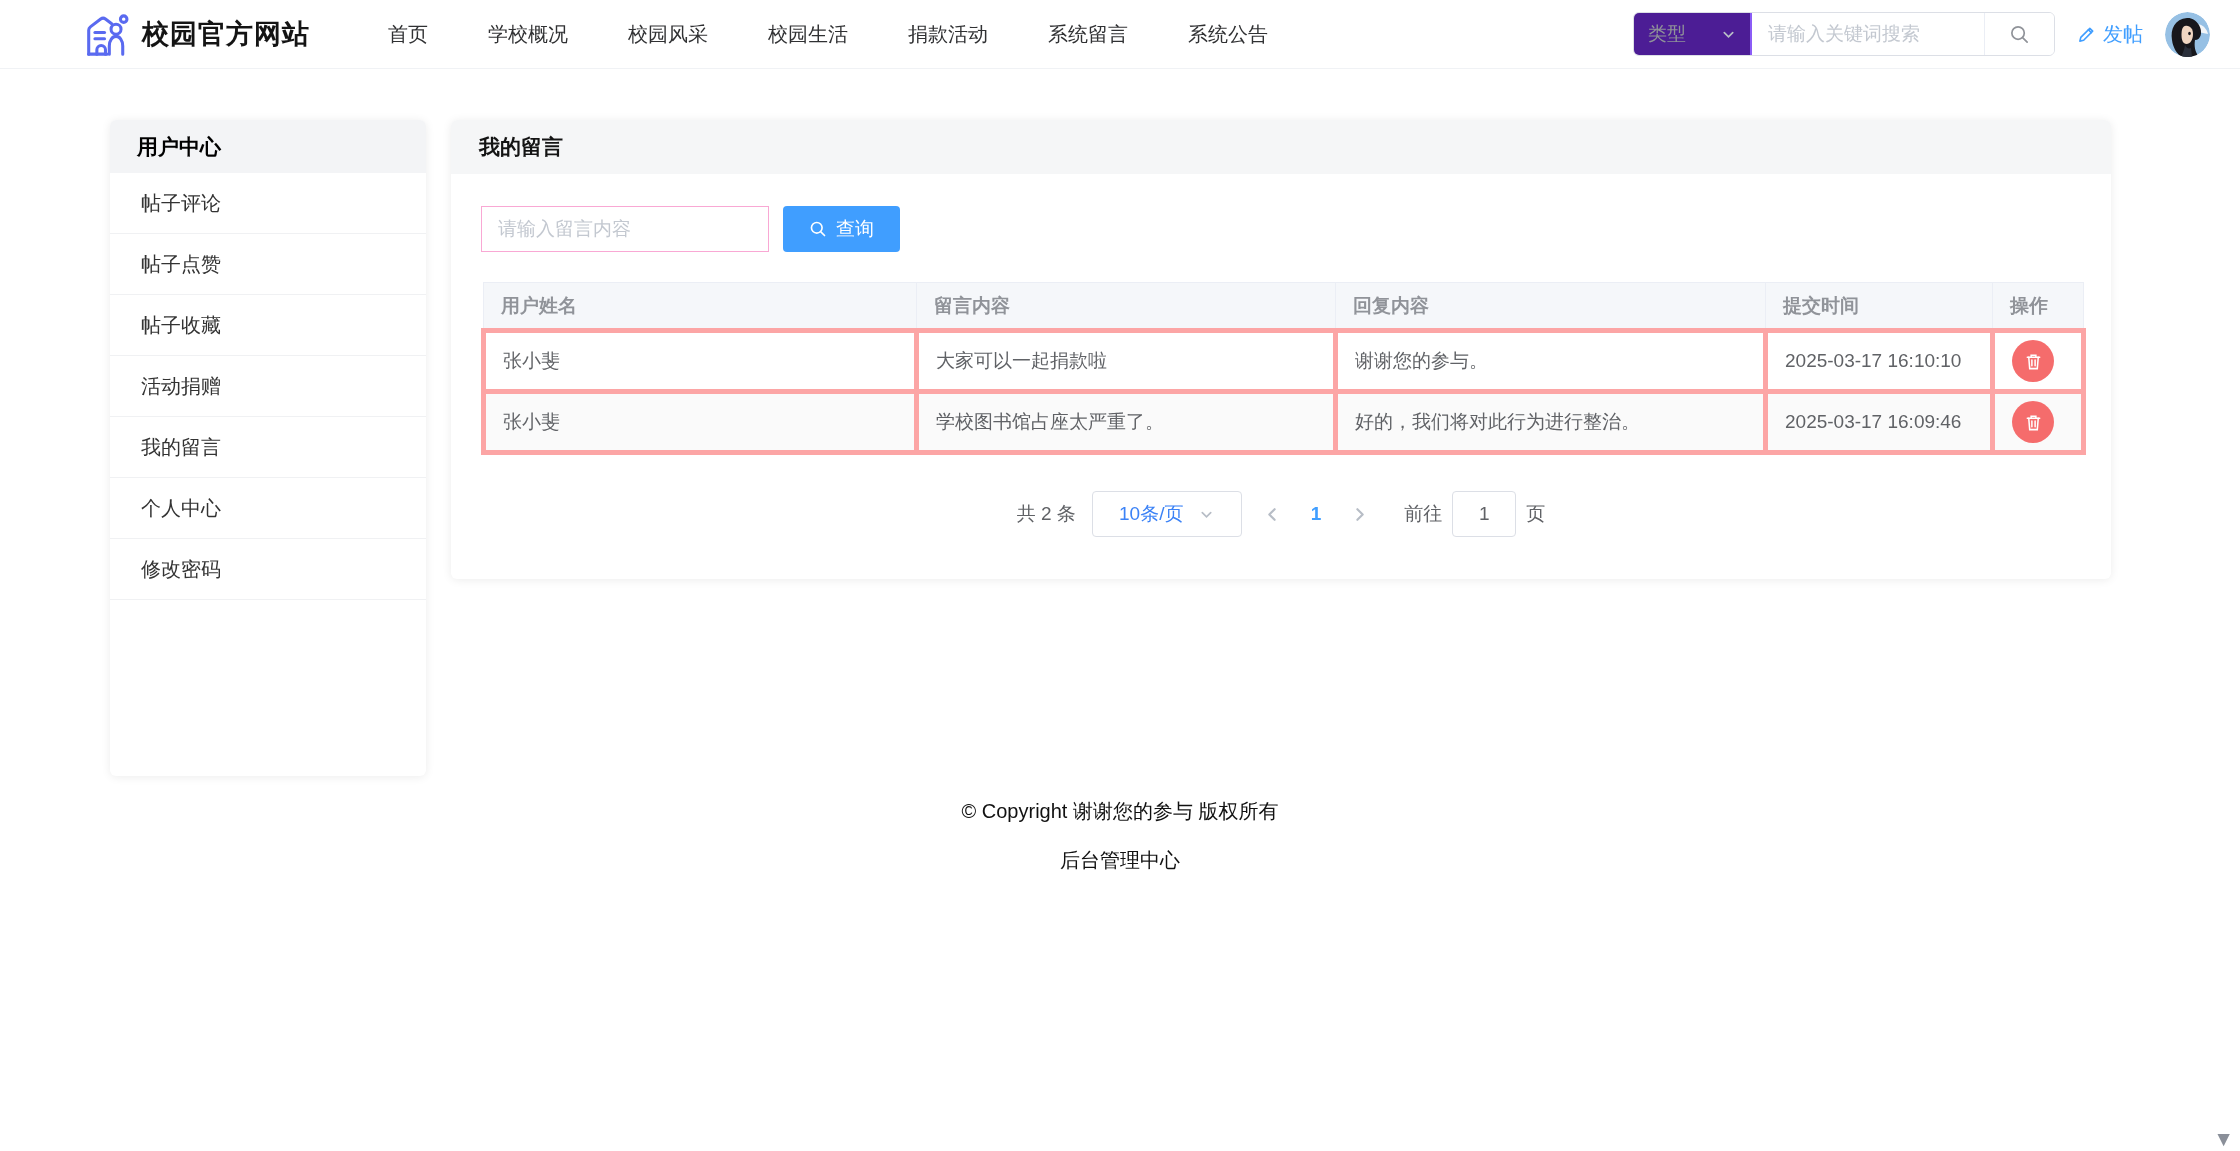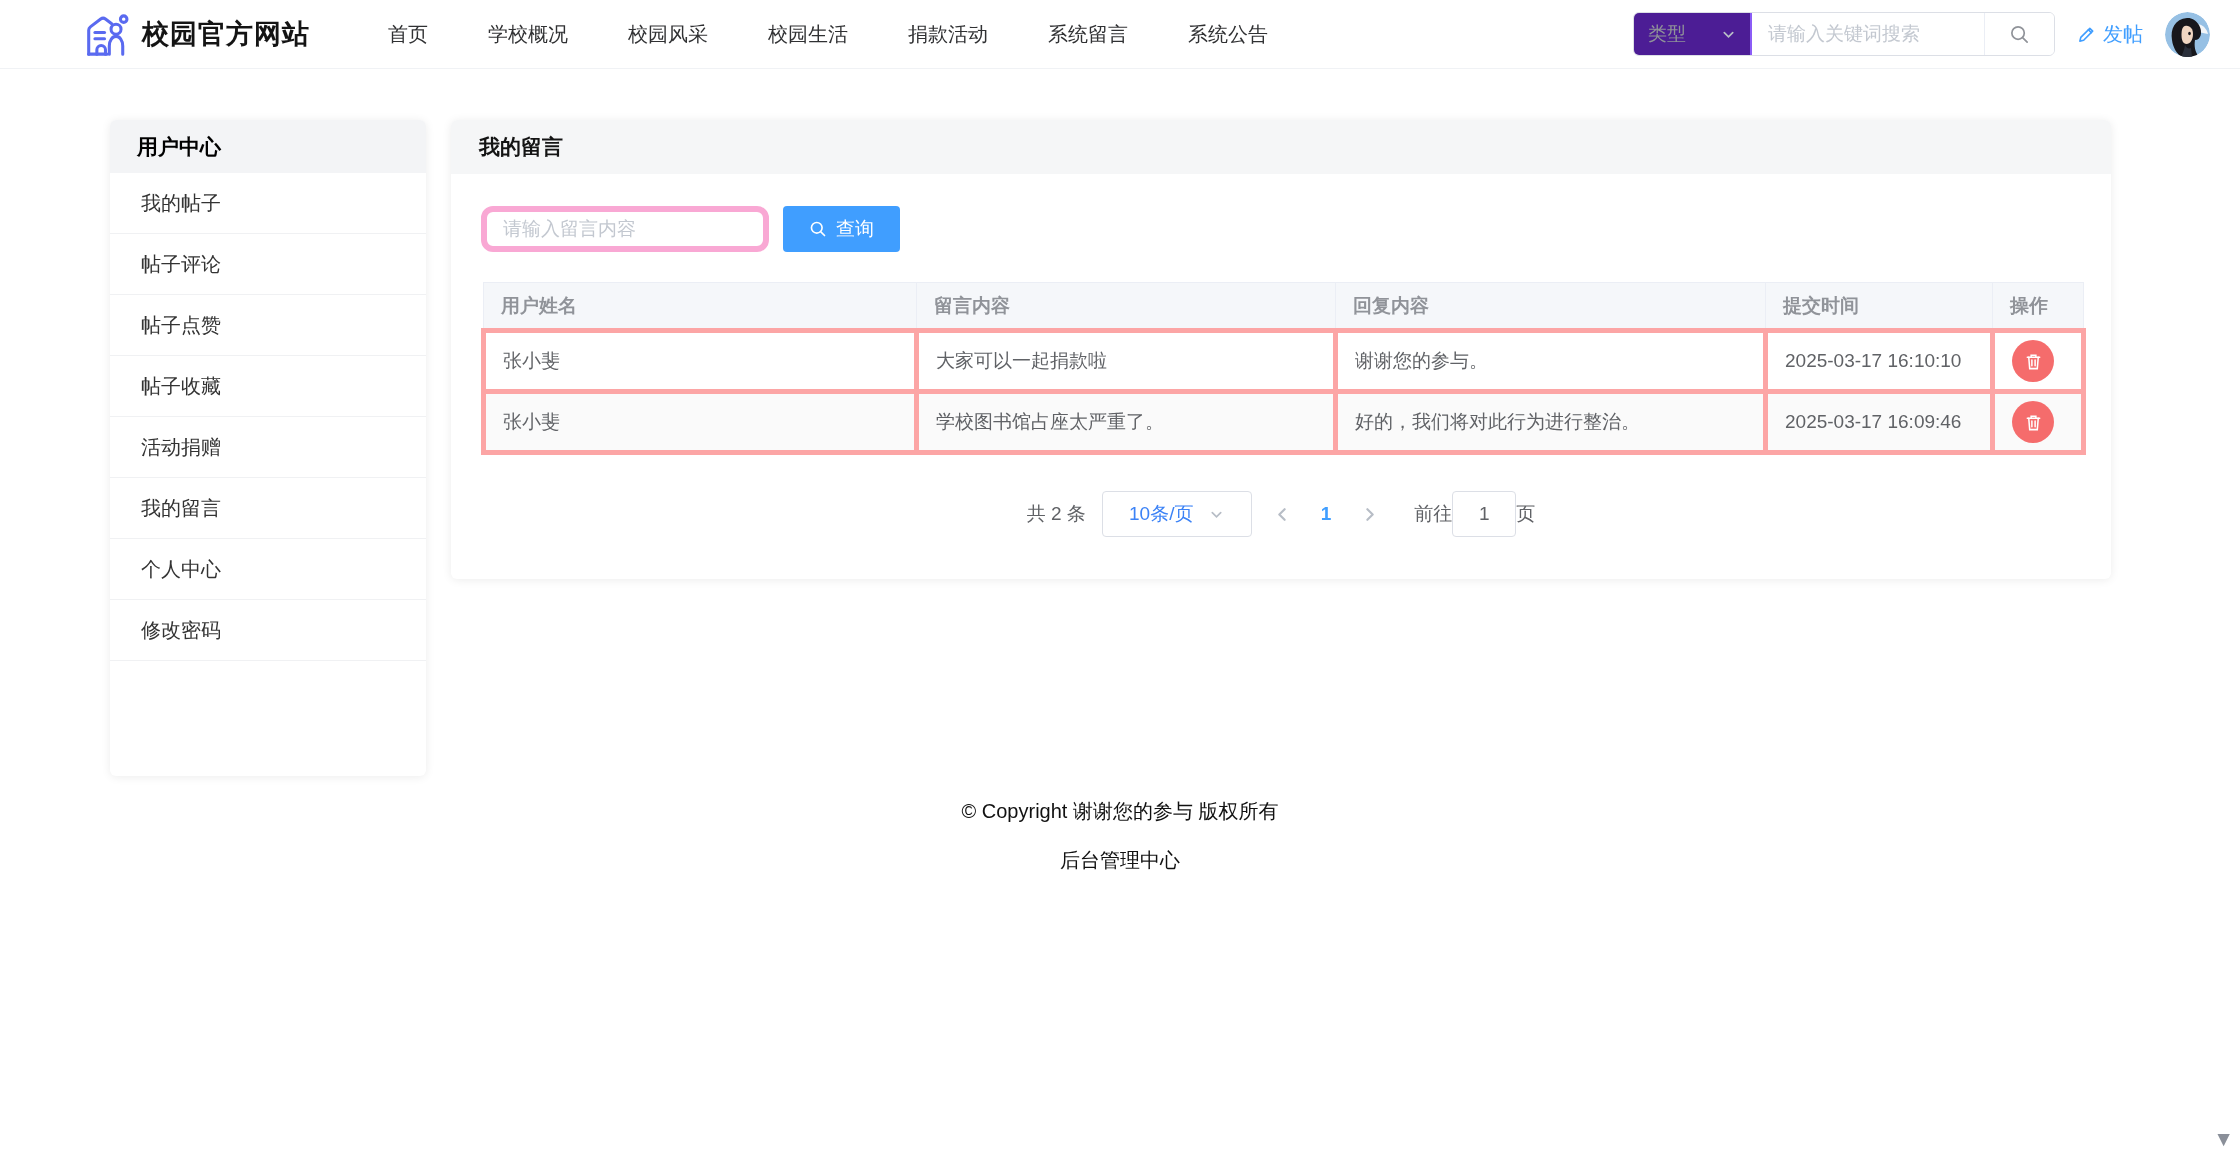--- a/index.html
+++ b/index.html
@@ -57,21 +57,21 @@
   }
   .main { width:1660px; margin-left:25px; }
   .main-header {
     height:54px; background:#f5f6f7; border-radius:6px 6px 0 0;
     display:flex; align-items:center; padding:0 28px;
     font-size:21px; font-weight:700; color:#141414;
   }
   .main-body { padding:32px 30px 42px; }
   .filter-row { display:flex; align-items:center; gap:14px; margin-bottom:30px; }
   .filter-input {
-    width:288px; height:46px; border:6px solid #f9a8d4; border-radius:12px;
+    width:288px; height:46px; border:1px solid #f9a8d4; border-radius:0;
     padding:0 16px; font-size:19px; color:#606266; outline:none;
   }
   .filter-input::placeholder { color:#c3c8d0; }
   .query-btn {
     height:46px; padding:0 26px; background:#409eff; border:none; border-radius:4px;
     color:#fff; font-size:19px; display:flex; align-items:center; gap:9px; cursor:pointer;
     font-family:inherit;
   }
   
   table.msg-table { border-collapse:collapse; width:1600px; table-layout:fixed; }
@@ -93,21 +93,21 @@
     margin-top:36px; display:flex; align-items:center; justify-content:center;
     gap:16px; font-size:19px; color:#606266;
   }
   .page-size-select {
     width:150px; height:46px; border:1px solid #dcdfe6; border-radius:4px;
     display:flex; align-items:center; justify-content:center; gap:16px;
     color:#3b82f6; cursor:pointer; background:#fff;
   }
   .page-arrow { background:none; border:none; cursor:pointer; display:flex; align-items:center; padding:0 6px; }
   .page-num { color:#409eff; font-weight:700; padding:0 8px; cursor:pointer; }
-  .goto-group { display:flex; align-items:center; margin-left:14px; }
+  .goto-group { display:flex; align-items:center; gap:10px; margin-left:14px; }
   .goto-input {
     width:64px; height:46px; border:1px solid #dcdfe6; border-radius:4px;
     text-align:center; font-size:19px; color:#606266; outline:none;
   }
   
   .footer { margin-top:22px; text-align:center; }
   .footer-line1 { font-size:20px; color:#111; }
   .footer-line2 { font-size:20px; color:#111; margin-top:22px; cursor:pointer; display:inline-block; }
   .footer-line2-wrap { margin-top:0; text-align:center; }
   .scroll-indicator {
@@ -187,21 +187,20 @@
         <path d="M20 33 C21 36 24 37 26 36 L27 45 L16 45 C18 41 19.5 37 20 33 Z" fill="#2a2f3a"></path>
       </svg>
     </div>
   </div>
 </header>
 
 <div class="content">
 
   <aside class="card sidebar">
     <div class="sidebar-header">用户中心</div>
-    <div class="sidebar-item">我的帖子</div>
     <div class="sidebar-item">帖子评论</div>
     <div class="sidebar-item">帖子点赞</div>
     <div class="sidebar-item">帖子收藏</div>
     <div class="sidebar-item">活动捐赠</div>
     <div class="sidebar-item">我的留言</div>
     <div class="sidebar-item">个人中心</div>
     <div class="sidebar-item">修改密码</div>
   </aside>
 
   <section class="card main">

